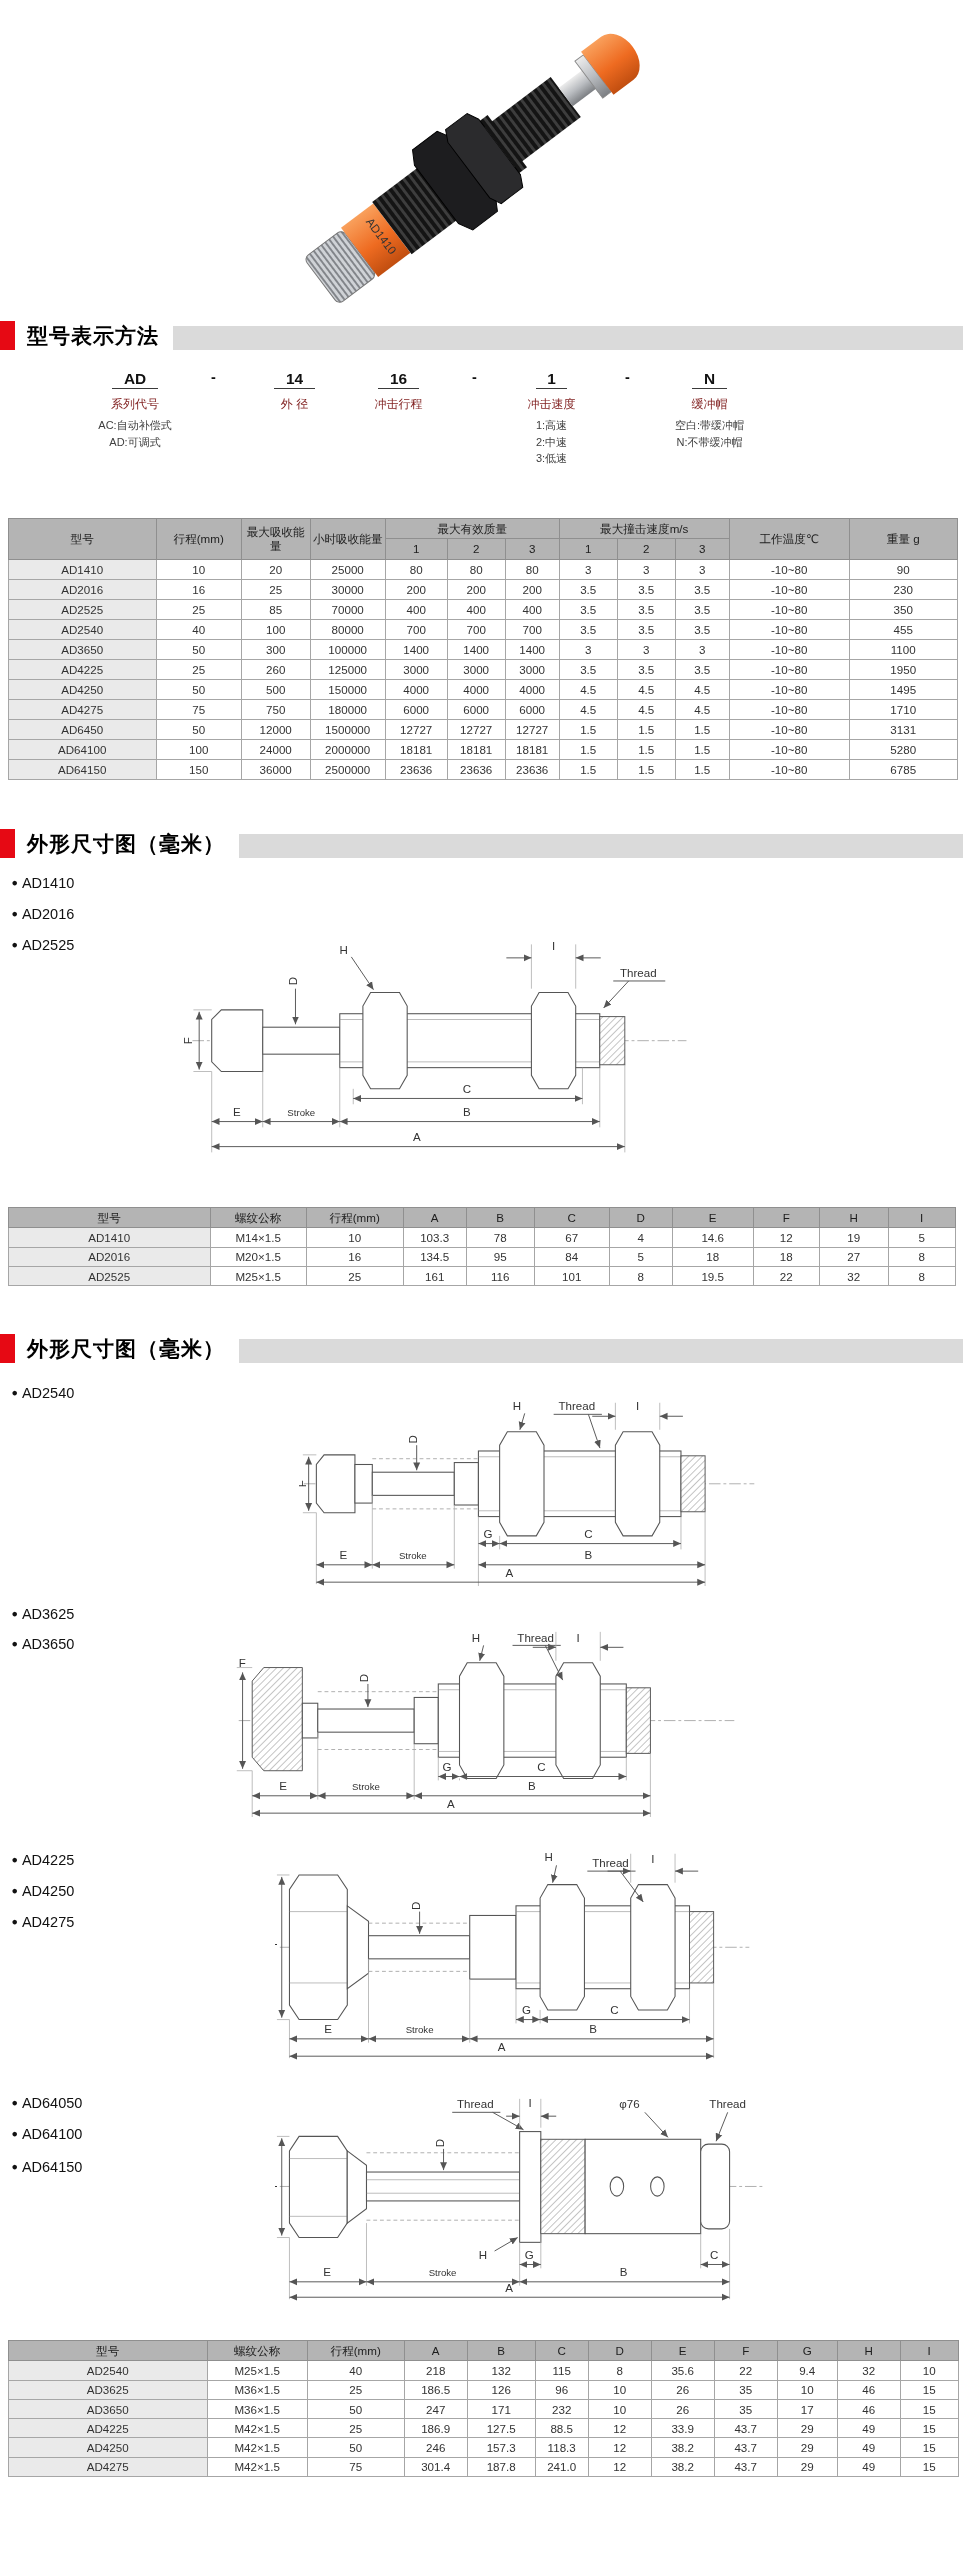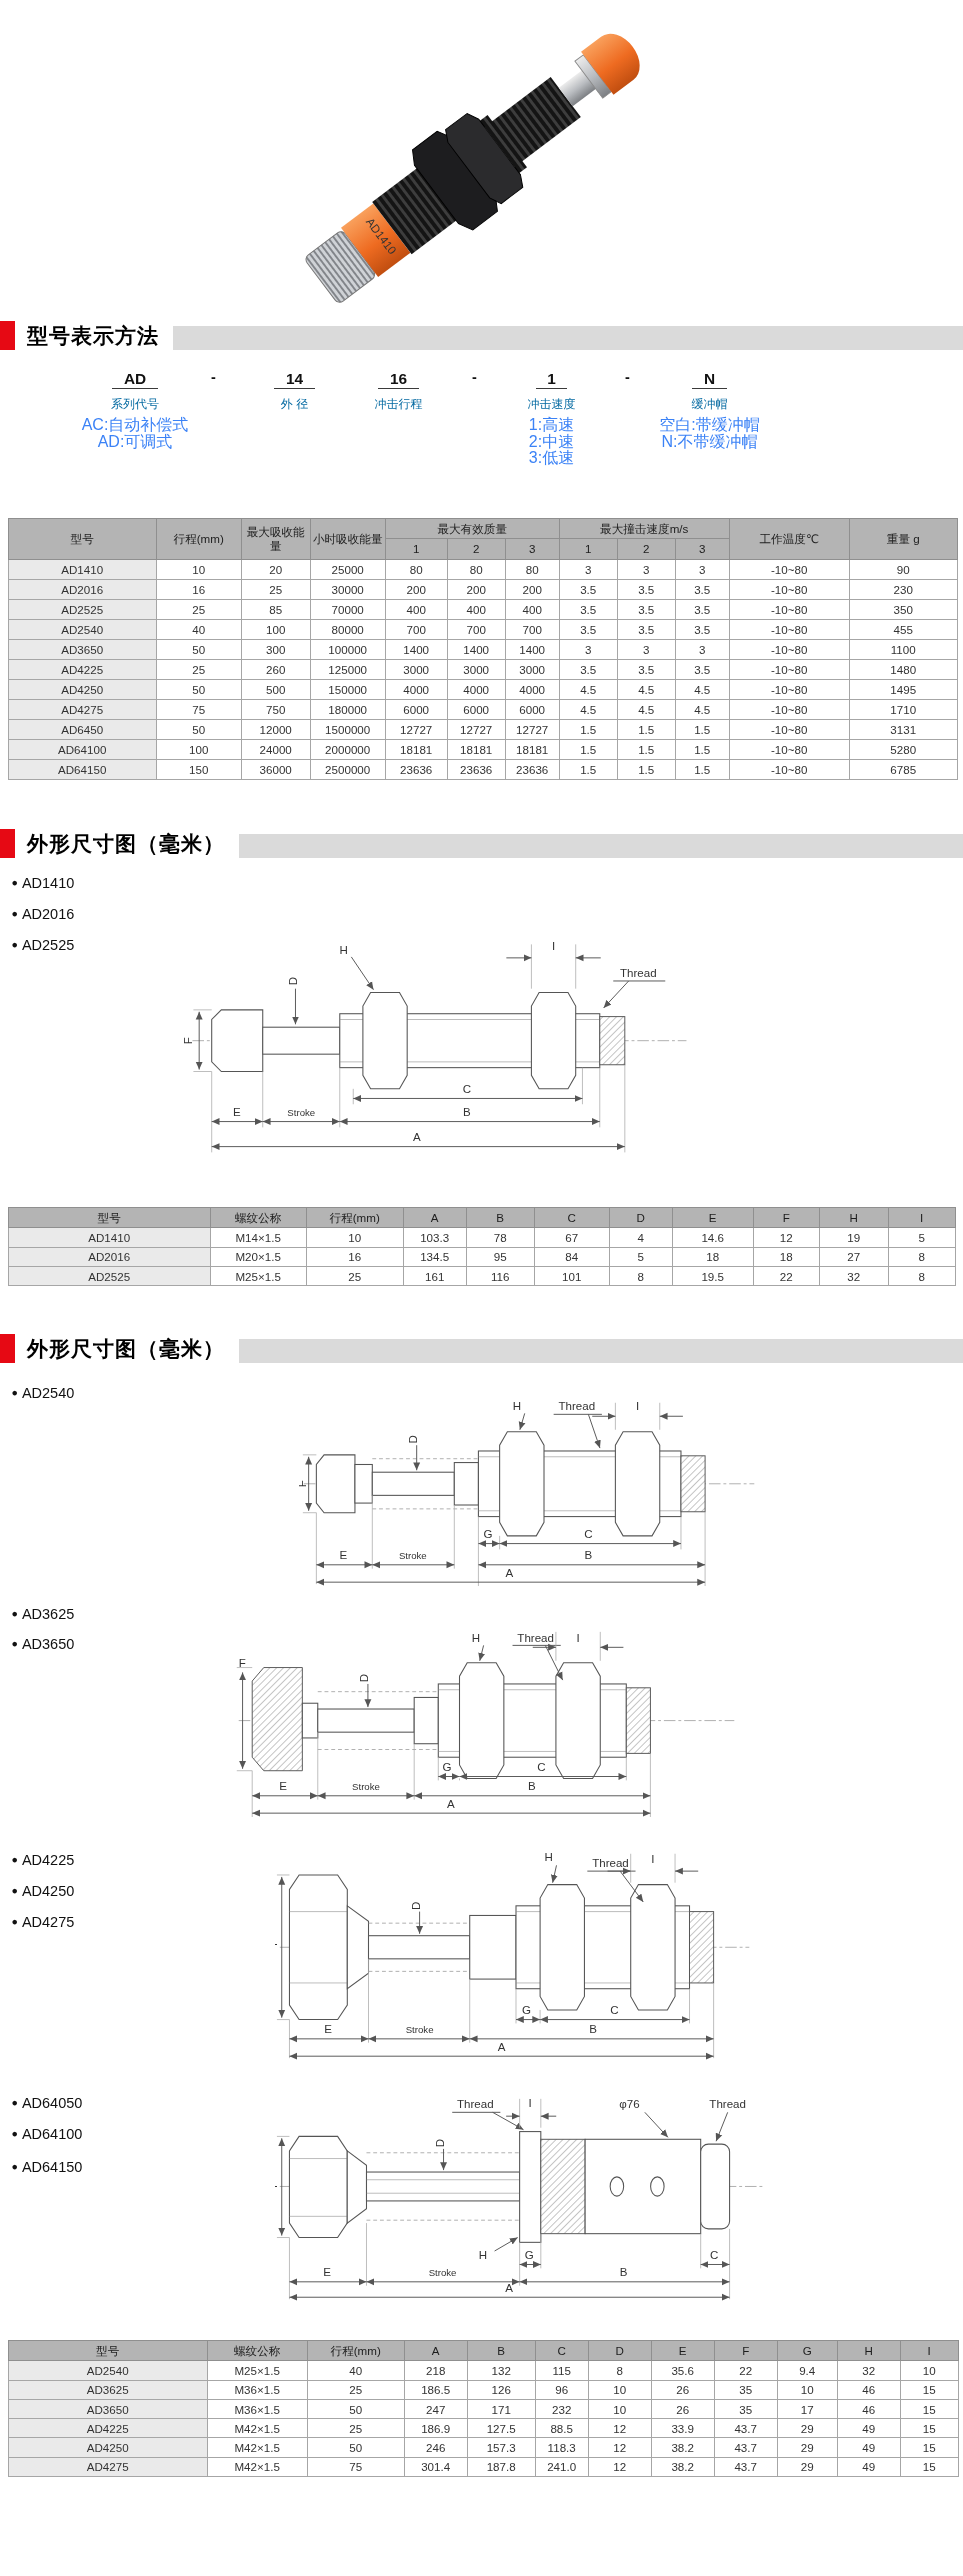--- a/index.html
+++ b/index.html
@@ -12,22 +12,22 @@
   
   .sec-head{left:0;right:0;display:flex;align-items:flex-end;height:29px}
   .red-chip{width:14.5px;height:29px;background:var(--accent-red,#e60914);flex:0 0 auto}
   .sec-title{font-size:21px;font-weight:bold;color:#000;white-space:nowrap;margin-left:12.5px;letter-spacing:1px}
   .gray-bar{flex:1 1 auto;height:24px;background:var(--title-bar-gray,#dadada);margin-left:13.5px}
 
   
   .des-wrap{left:0;top:369px;width:960px;height:111px}
   .des-col{position:absolute;top:0;text-align:center}
   .des-val{display:inline-block;font-size:15.4px;font-weight:bold;color:#111;border-bottom:1.9px solid #3a3a3a;padding:0 11.6px;line-height:19px}
-  .des-label{font-size:12px;color:#0369a1;margin-top:6.7px;margin-bottom:4.8px}
-  .des-note{font-size:16px;color:#3b82f6;line-height:16.4px}
+  .des-label{font-size:12px;color:#7f1d1d;margin-top:6.7px;margin-bottom:4.8px}
+  .des-note{font-size:11px;color:#404040;line-height:16.4px}
   .des-sep{position:absolute;top:0;font-size:14.5px;font-weight:bold;color:#111}
 
   
   .tbl{border-collapse:collapse;table-layout:fixed;font-size:11.6px;text-align:center;color:#333}
   .tbl th{background:var(--table-header-gray,#b4b4b4);border:1px solid #8f8f8f;font-weight:normal;color:#1d1d1d;padding:2.9px 1.9px;line-height:13.5px}
   .tbl td{border:1px solid #a6a6a6;background:#fff;height:18.3px;padding:0 1.9px;overflow:hidden;white-space:nowrap}
   .tbl tbody td:first-child{background:var(--model-col-gray,#eaeaea)}
   .spec td{height:19px}
 
   
@@ -232,21 +232,21 @@
         <td>25</td>
         <td>260</td>
         <td>125000</td>
         <td>3000</td>
         <td>3000</td>
         <td>3000</td>
         <td>3.5</td>
         <td>3.5</td>
         <td>3.5</td>
         <td>-10~80</td>
-        <td>1480</td>
+        <td>1950</td>
       </tr>
       <tr>
         <td>AD4250</td>
         <td>50</td>
         <td>500</td>
         <td>150000</td>
         <td>4000</td>
         <td>4000</td>
         <td>4000</td>
         <td>4.5</td>

